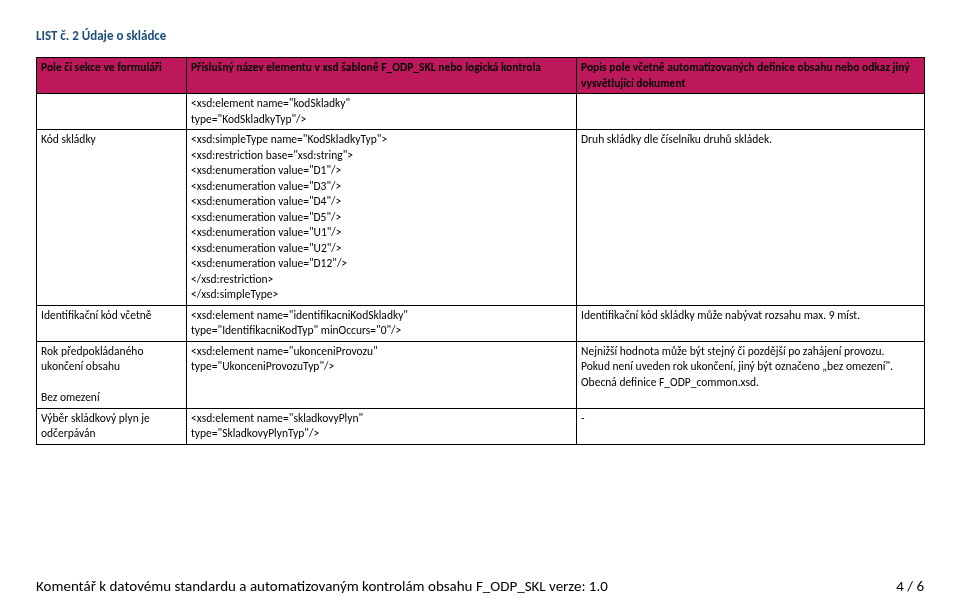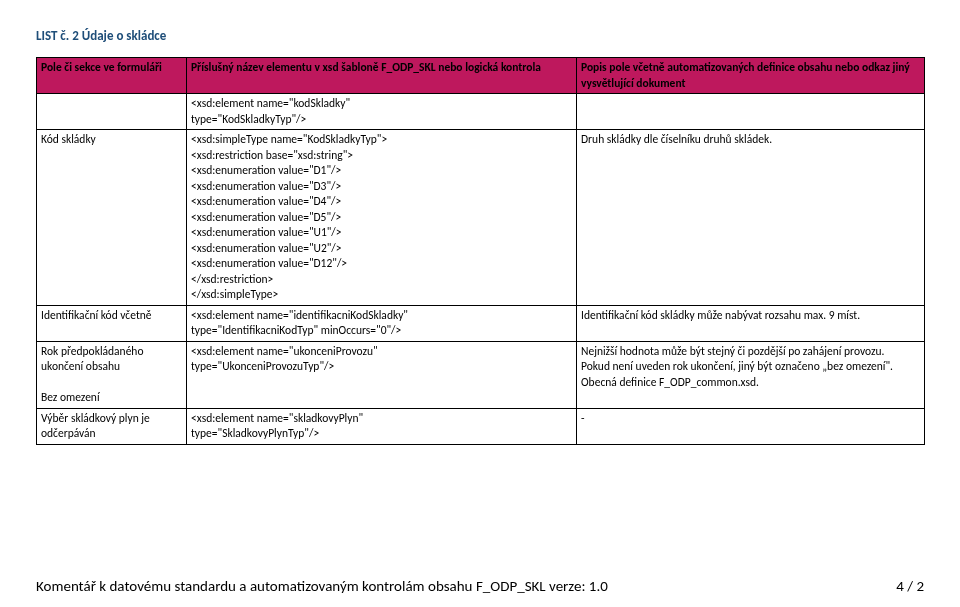--- a/index.html
+++ b/index.html
@@ -118,16 +118,16 @@
         <td class="code-line">Výběr skládkový plyn je odčerpáván</td>
         <td class="code-line">&lt;xsd:element name="skladkovyPlyn"
 type="SkladkovyPlynTyp"/&gt;</td>
         <td class="code-line">-</td>
       </tr>
     </tbody>
   </table>
 
   <div class="footer">
     <span>Komentář k datovému standardu a automatizovaným kontrolám obsahu F_ODP_SKL verze: 1.0</span>
-    <span>4 / 2</span>
+    <span>4 / 6</span>
   </div>
 
 </div>
 
 </body></html>

